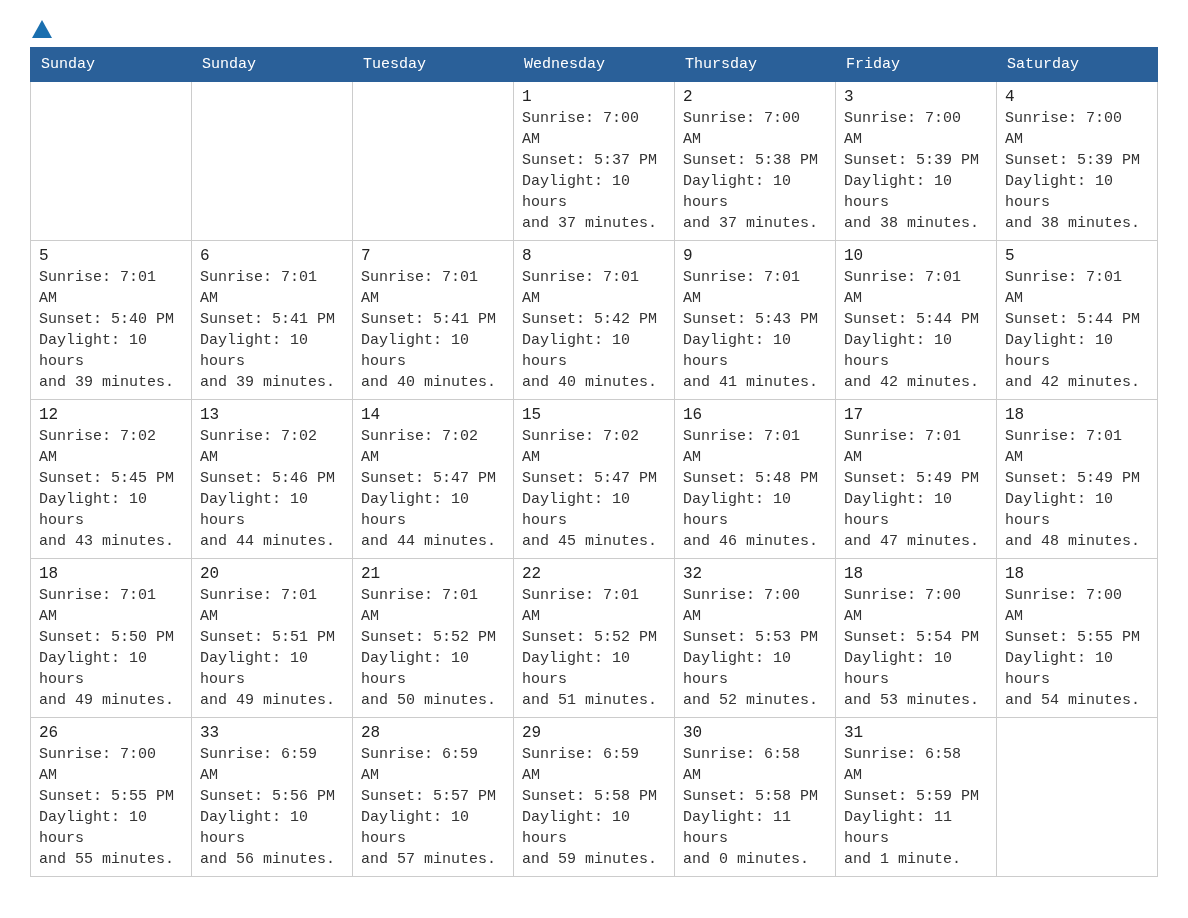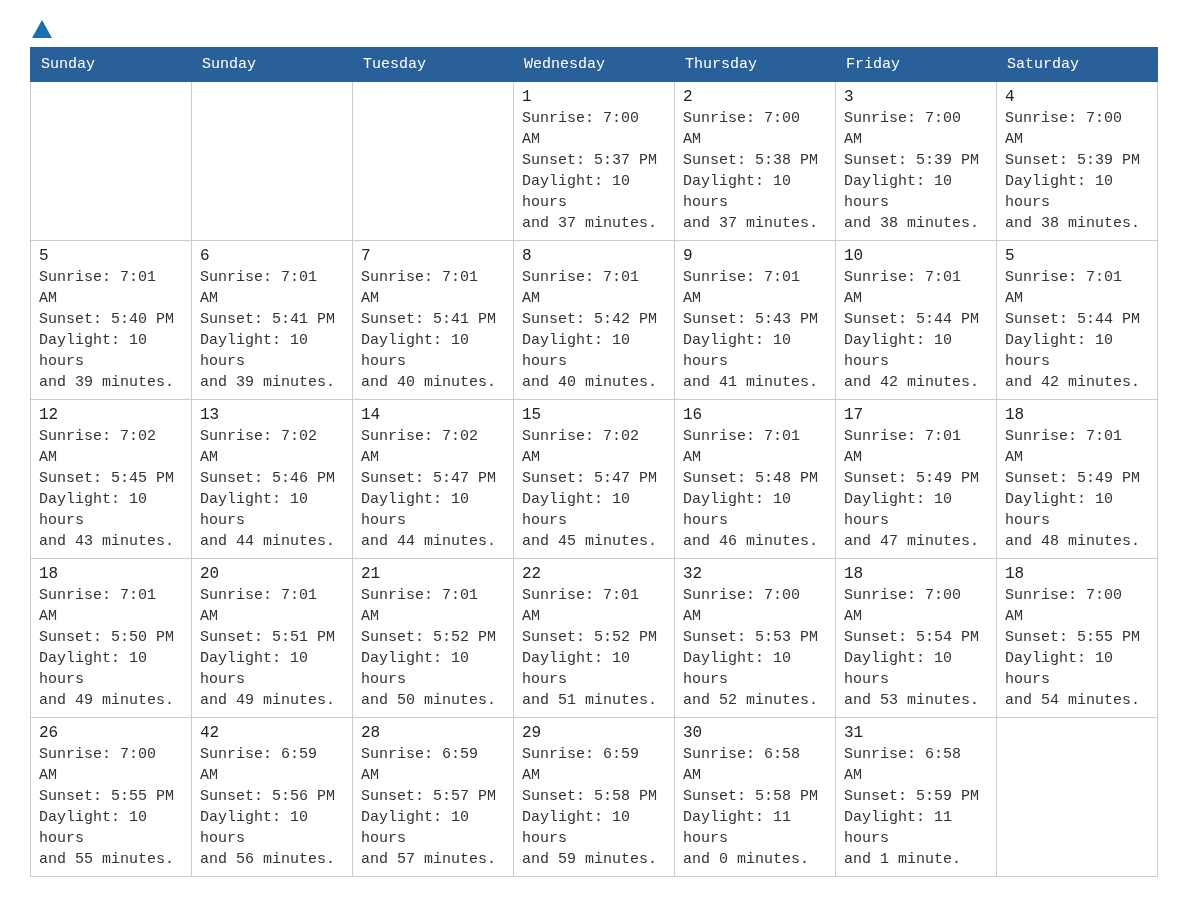--- a/index.html
+++ b/index.html
@@ -314,21 +314,21 @@
       </tr>
       <tr>
         <td>
           <span class="day-number">26</span>
           <div class="day-info" style="white-space: pre-line;">Sunrise: 7:00 AM
 Sunset: 5:55 PM
 Daylight: 10 hours
 and 55 minutes.</div>
         </td>
         <td>
-          <span class="day-number">42</span>
+          <span class="day-number">33</span>
           <div class="day-info" style="white-space: pre-line;">Sunrise: 6:59 AM
 Sunset: 5:56 PM
 Daylight: 10 hours
 and 56 minutes.</div>
         </td>
         <td>
           <span class="day-number">28</span>
           <div class="day-info" style="white-space: pre-line;">Sunrise: 6:59 AM
 Sunset: 5:57 PM
 Daylight: 10 hours

